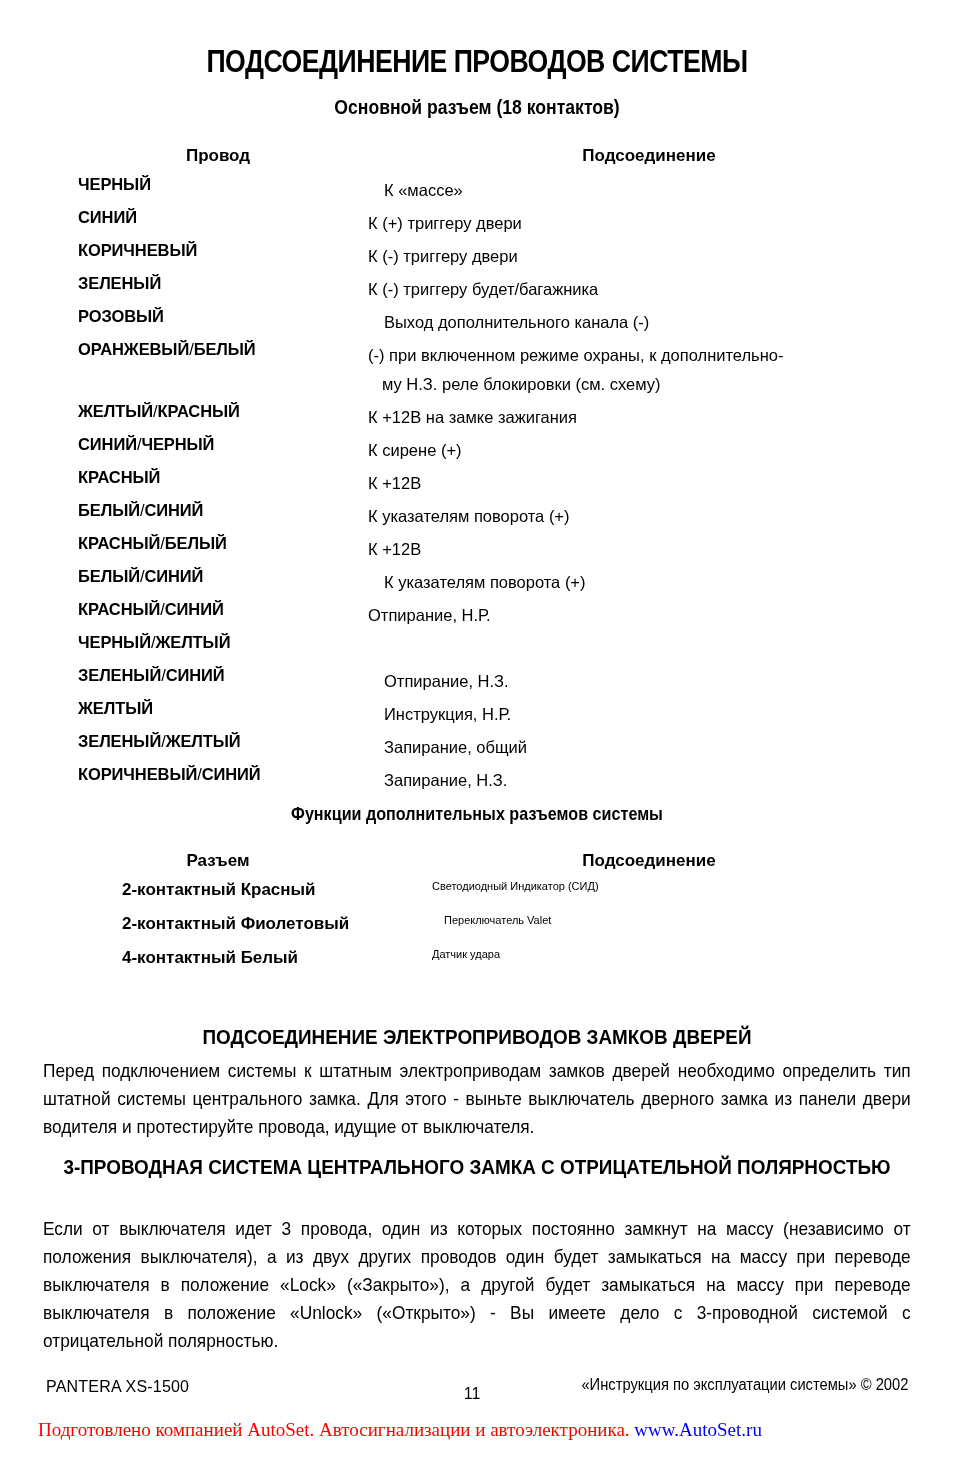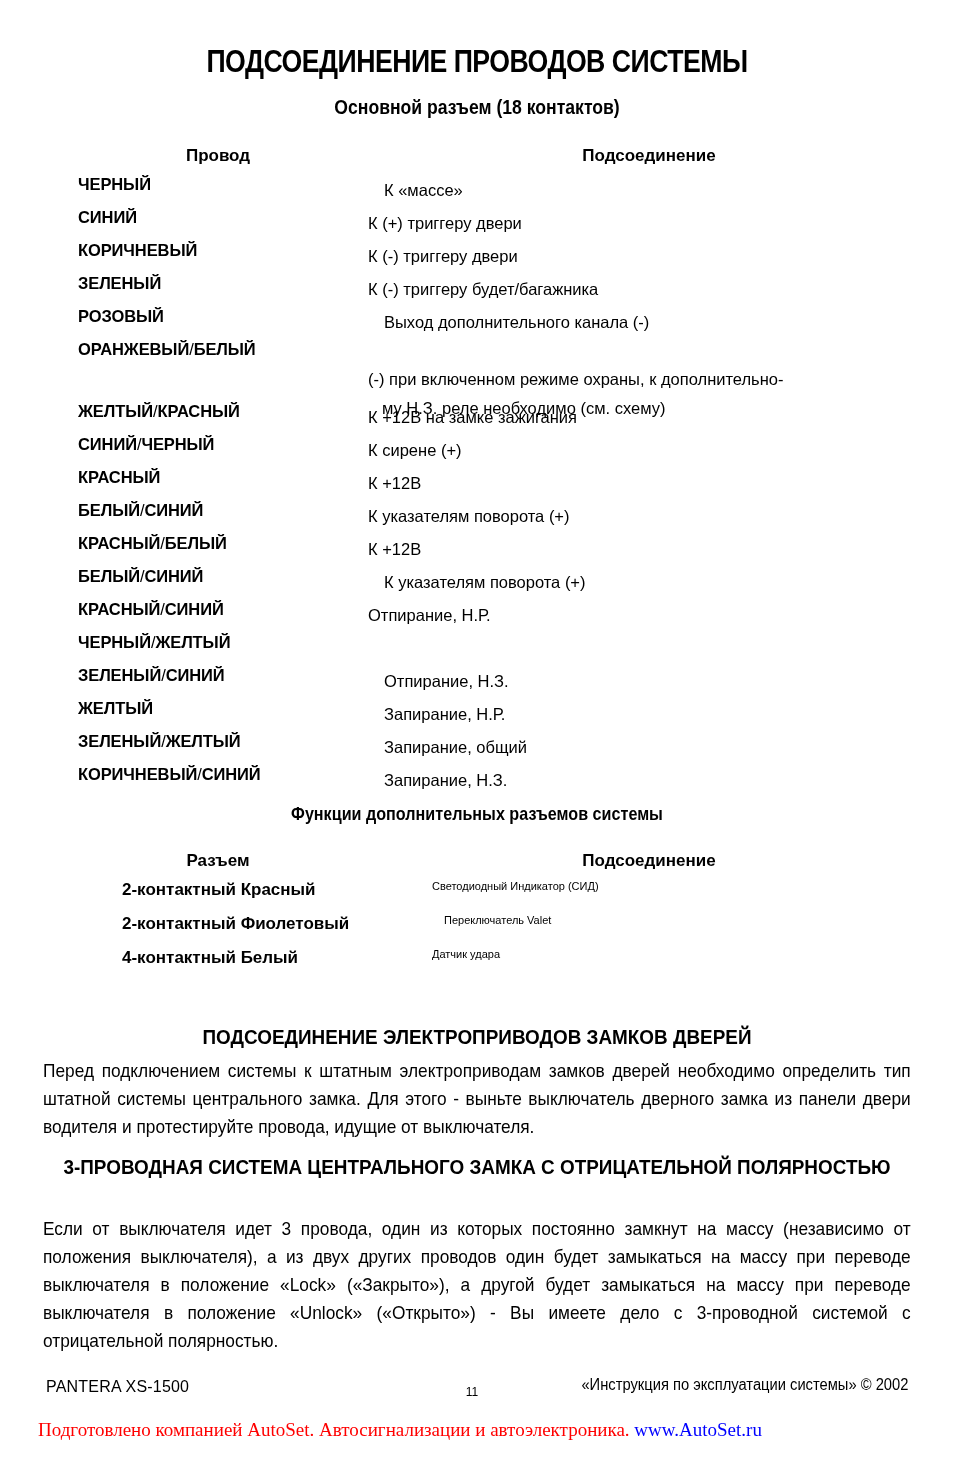--- a/index.html
+++ b/index.html
@@ -103,21 +103,20 @@
   }
   .wire-desc.indent1 { left: 384px; }
   .wire-desc.indent2 { left: 384px; }
   .wire-desc.just {
     left: 368px;
     width: 522px;
     text-align: justify;
     text-align-last: left;
     white-space: normal;
     text-indent: 0;
-    margin-top: 24px;
   }
   .wire-desc.just .l2 { display: block; padding-left: 14px; }
 
   
   .section-head {
     position: absolute;
     left: 0;
     width: 954px;
     text-align: center;
     font-weight: bold;
@@ -191,21 +190,21 @@
     letter-spacing: 0.2px;
     white-space: nowrap;
     text-align: right;
   }
   .footer-page {
     position: absolute;
     left: 0;
     top: 1385px;
     width: 944px;
     text-align: center;
-    font-size: 12px;
+    font-size: 16px;
   }
   .footer-right {
     position: absolute;
     right: 46px;
     top: 1376px;
     font-size: 16px;
     transform: scaleX(0.92);
     transform-origin: right top;
     white-space: nowrap;
   }
@@ -254,21 +253,21 @@
       <div class="wire-desc">К (-) триггеру будет/багажника</div>
     </div>
 
     <div class="wire-row">
       <div class="wire-name"><span>РОЗОВЫЙ</span></div>
       <div class="wire-desc indent2">Выход дополнительного канала (-)</div>
     </div>
 
     <div class="wire-row tall">
       <div class="wire-name"><span>ОРАНЖЕВЫЙ</span><span class="sep">/</span><span>БЕЛЫЙ</span></div>
-      <div class="wire-desc just"><span>(-) при включенном режиме охраны, к дополнительно-</span><span class="l2">му Н.З. реле необходимо (см. схему)</span></div>
+      <div class="wire-desc just"><span>(-) при включенном режиме охраны, к дополнительно-</span><span class="l2">му Н.З. реле блокировки (см. схему)</span></div>
     </div>
 
     <div class="wire-row">
       <div class="wire-name"><span>ЖЕЛТЫЙ</span><span class="sep">/</span><span>КРАСНЫЙ</span></div>
       <div class="wire-desc">К +12В на замке зажигания</div>
     </div>
 
     <div class="wire-row">
       <div class="wire-name"><span>СИНИЙ</span><span class="sep">/</span><span>ЧЕРНЫЙ</span></div>
       <div class="wire-desc">К сирене (+)</div>
@@ -303,21 +302,21 @@
       <div class="wire-name"><span>ЧЕРНЫЙ</span><span class="sep">/</span><span>ЖЕЛТЫЙ</span></div>
     </div>
 
     <div class="wire-row">
       <div class="wire-name"><span>ЗЕЛЕНЫЙ</span><span class="sep">/</span><span>СИНИЙ</span></div>
       <div class="wire-desc indent2">Отпирание, Н.З.</div>
     </div>
 
     <div class="wire-row">
       <div class="wire-name"><span>ЖЕЛТЫЙ</span></div>
-      <div class="wire-desc indent1">Запирание, Н.Р.</div>
+      <div class="wire-desc indent1">Инструкция, Н.Р.</div>
     </div>
 
     <div class="wire-row">
       <div class="wire-name"><span>ЗЕЛЕНЫЙ</span><span class="sep">/</span><span>ЖЕЛТЫЙ</span></div>
       <div class="wire-desc indent2">Запирание, общий</div>
     </div>
 
     <div class="wire-row">
       <div class="wire-name"><span>КОРИЧНЕВЫЙ</span><span class="sep">/</span><span>СИНИЙ</span></div>
       <div class="wire-desc indent2">Запирание, Н.З.</div>

